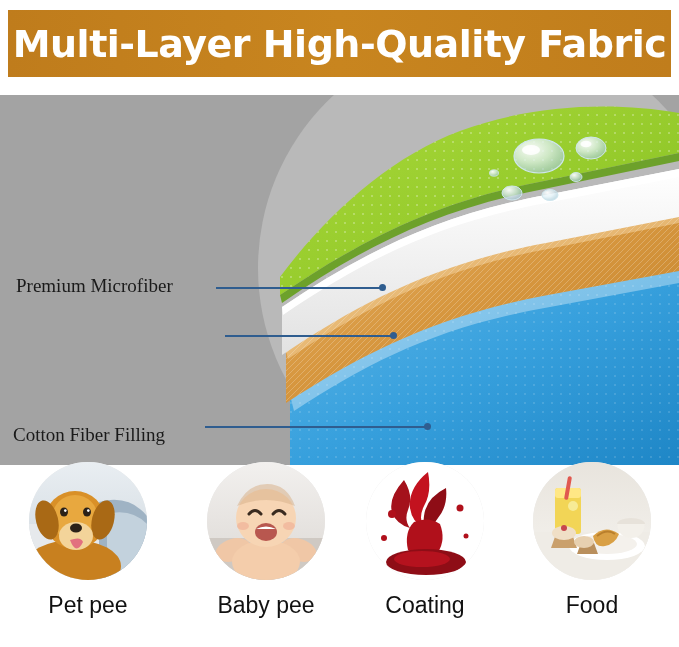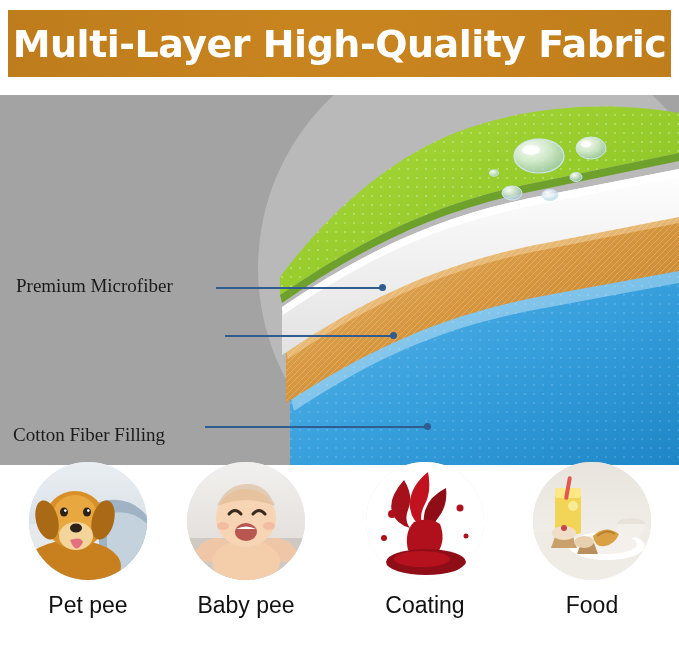--- a/index.html
+++ b/index.html
@@ -102,21 +102,21 @@
     top: 462px;
     width: 679px;
     height: 185px;
   }
   .use-item {
     position: absolute;
     width: 160px;
     text-align: center;
   }
   .use-item.u0 { left: 8px; }
-  .use-item.u1 { left: 166px; }
+  .use-item.u1 { left: 186px; }
   .use-item.u2 { left: 345px; }
   .use-item.u3 { left: 512px; }
 
   .use-thumb {
     width: 118px;
     height: 118px;
     border-radius: 50%;
     margin: 0 auto;
     overflow: hidden;
     position: relative;

